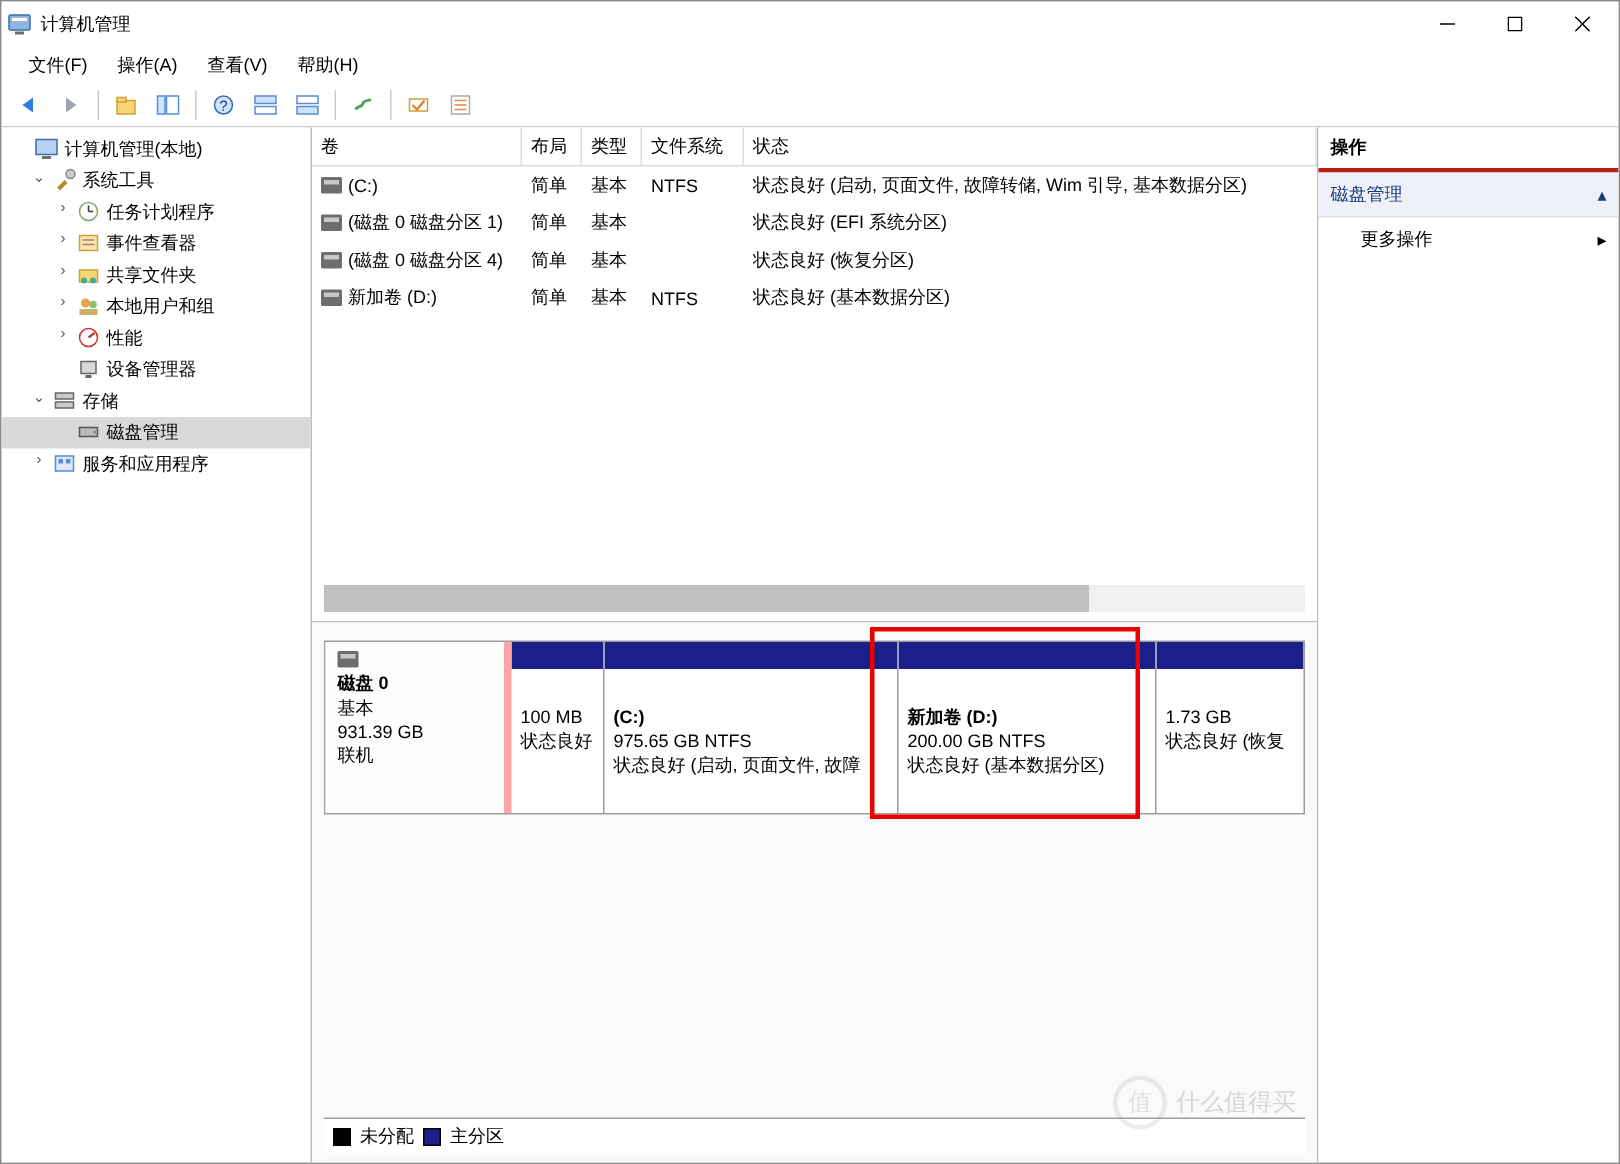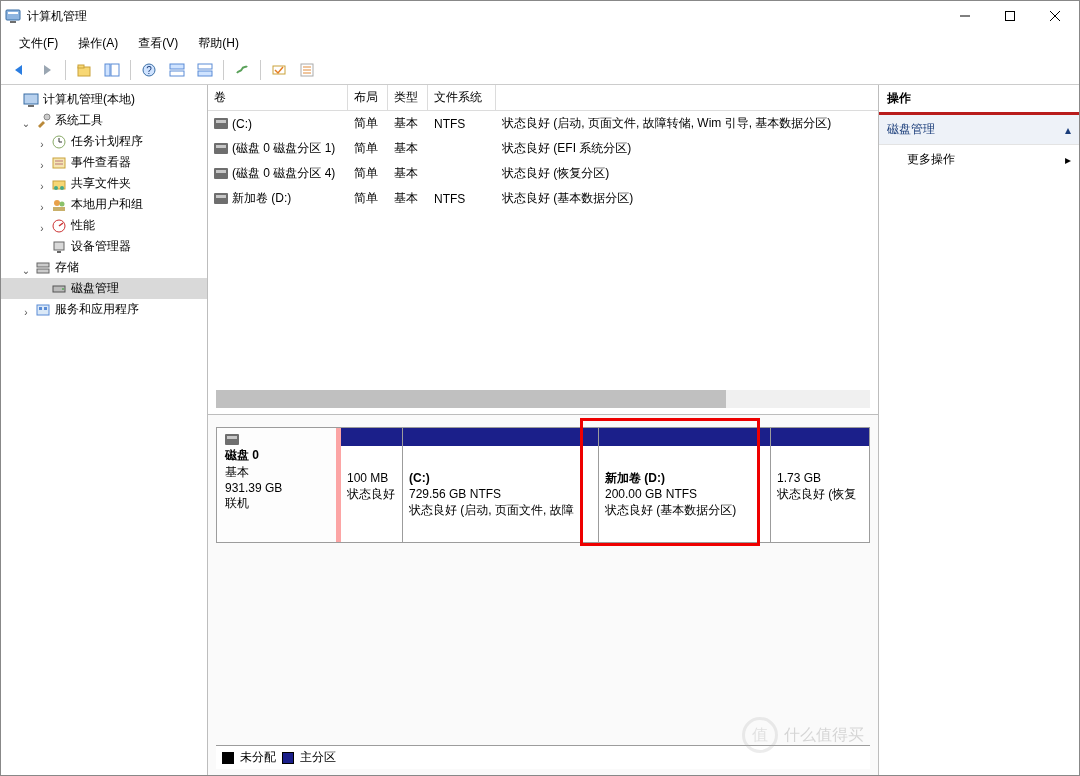--- a/index.html
+++ b/index.html
@@ -38,21 +38,21 @@
   border: 1px solid transparent;
 }
 .tsep { width:1px; height:20px; background:#ccc; margin: 0 2px; }
 
 .content { display:flex; height: calc(100% - 30px - 24px - 30px); }
 .navpane {
   width: 207px; border-right: 1px solid #bdbdbd; background:#fff;
   padding: 4px 0; overflow:auto;
 }
 .navpane .node {
-  display:flex; align-items:flex-end; padding: 2px 4px 2px 6px;
+  display:flex; align-items:flex-start; padding: 2px 4px 2px 6px;
   white-space: nowrap;
 }
 .navpane .node .expander { width: 14px; text-align:center; color:#555; font-size: 10px; }
 .navpane .node .nicon { width:16px; height:16px; margin:0 4px 0 2px; flex-shrink:0; }
 .navpane .indent1 { padding-left: 18px; }
 .navpane .indent2 { padding-left: 34px; }
 .navpane .selected { background:#d9d9d9; }
 
 .center { flex:1; display:flex; flex-direction:column; border-right:1px solid #bdbdbd; background:#fff; }
 .volumelist {
@@ -333,20 +333,21 @@
   </div>
 
   <div class="center">
 
     <div class="volumelist">
       <div class="vl-header">
         <div class="hcell c-vol">卷</div>
         <div class="hcell c-layout">布局</div>
         <div class="hcell c-type">类型</div>
         <div class="hcell c-fs">文件系统</div>
+        <div class="hcell c-status">状态</div>
       </div>
       <div class="vl-body">
         <div class="vl-row">
           <div class="vcell c-vol">
               <span class="drv-icon"></span>
               <span>(C:)</span>
             </div>
           <div class="vcell c-layout">简单</div>
           <div class="vcell c-type">基本</div>
           <div class="vcell c-fs">NTFS</div>
@@ -403,21 +404,21 @@
             <div class="partbody">
               <div class="pname"></div>
               <div>100 MB</div>
               <div>状态良好</div>
             </div>
           </div>
           <div class="partcol" style="flex:1">
             <div class="partstripe"></div>
             <div class="partbody">
               <div class="pname">(C:)</div>
-              <div>729.56 GB NTFS</div>
+              <div>975.65 GB NTFS</div>
               <div>状态良好 (启动, 页面文件, 故障</div>
             </div>
           </div>
           <div class="partcol" style="width:172px">
             <div class="partstripe"></div>
             <div class="partbody">
               <div class="pname">新加卷  (D:)</div>
               <div>200.00 GB NTFS</div>
               <div>状态良好 (基本数据分区)</div>
             </div>

